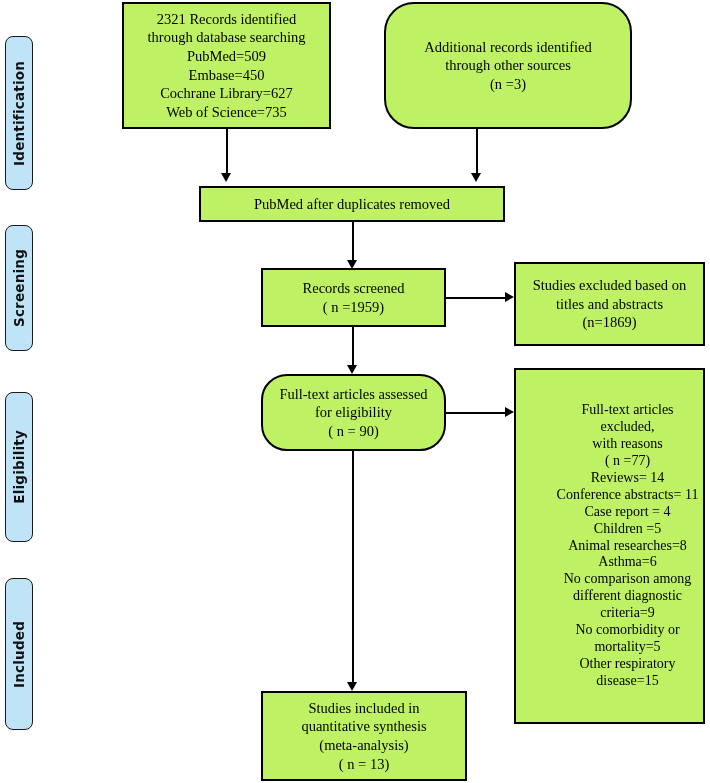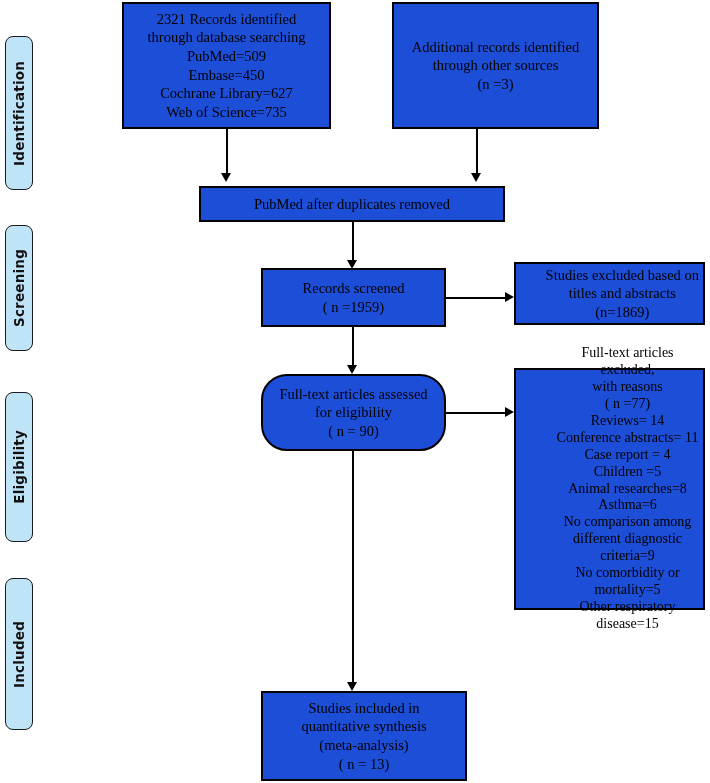--- a/index.html
+++ b/index.html
@@ -35,21 +35,21 @@
     letter-spacing: 0.2px;
     white-space: nowrap;
     writing-mode: vertical-rl;
     transform: rotate(180deg);
   }
 
   
   .flow-box {
     position: absolute;
     box-sizing: border-box;
-    background: #1d4ed8;
+    background: #bef264;
     border: 2.2px solid #000000;
     display: flex;
     align-items: center;
     justify-content: center;
     text-align: center;
     padding: 2px 4px;
   }
   .flow-box .box-text {
     font-family: "Liberation Serif", "DejaVu Serif", serif;
     font-size: 14.5px;
@@ -109,21 +109,21 @@
 
   <div class="flow-box" style="left:122px; top:2px; width:209px; height:127px;">
     <span class="box-text">2321 Records identified
 through database searching
 PubMed=509
 Embase=450
 Cochrane Library=627
 Web of Science=735</span>
   </div>
 
-  <div class="flow-box" style="left:392px; top:2px; width:207px; height:127px;">
+  <div class="flow-box" style="left:384px; top:2px; width:248px; height:127px;border-radius:30px;">
     <span class="box-text">Additional records identified
 through other sources
 (n =3)</span>
   </div>
 
   <div class="vline" style="left:226px; top:129px; height:44px;"></div>
   <div class="arrow-down" style="left:221px; top:173px;"></div>
 
   <div class="vline" style="left:476px; top:129px; height:44px;"></div>
   <div class="arrow-down" style="left:471px; top:173px;"></div>
@@ -133,39 +133,39 @@
   </div>
 
   <div class="vline" style="left:352px; top:222px; height:38px;"></div>
   <div class="arrow-down" style="left:347px; top:260px;"></div>
 
   <div class="flow-box" style="left:261px; top:268px; width:185px; height:59px;">
     <span class="box-text">Records screened
 ( n =1959)</span>
   </div>
 
-  <div class="flow-box" style="left:514px; top:262px; width:191px; height:63px;justify-content:flex-end;">
+  <div class="flow-box" style="left:514px; top:262px; width:191px; height:84px;">
     <span class="box-text">Studies excluded based on
 titles and abstracts
 (n=1869)</span>
   </div>
 
   <div class="hline" style="left:446px; top:297px; width:60px;"></div>
   <div class="arrow-right" style="left:505px; top:292px;"></div>
 
   <div class="vline" style="left:352px; top:327px; height:38px;"></div>
   <div class="arrow-down" style="left:347px; top:365px;"></div>
 
   <div class="flow-box" style="left:261px; top:374px; width:185px; height:77px;border-radius:26px;">
     <span class="box-text">Full-text articles assessed
 for eligibility
 ( n = 90)</span>
   </div>
 
-  <div class="flow-box tight" style="left:514px; top:368px; width:191px; height:242px;padding-left:40px;">
+  <div class="flow-box tight" style="left:514px; top:368px; width:191px; height:356px;padding-left:40px;">
     <span class="box-text">Full-text articles excluded,
 with reasons
 ( n =77)
 Reviews= 14
 Conference abstracts= 11
 Case report = 4
 Children =5
 Animal researches=8
 Asthma=6
 No comparison among

